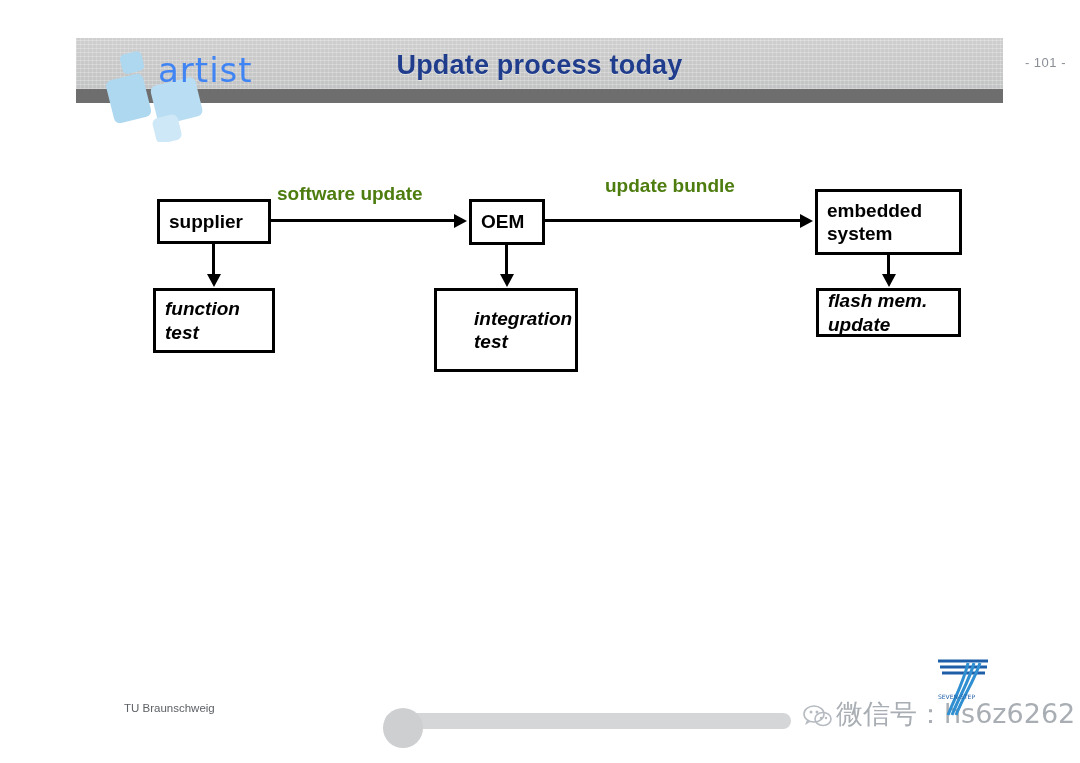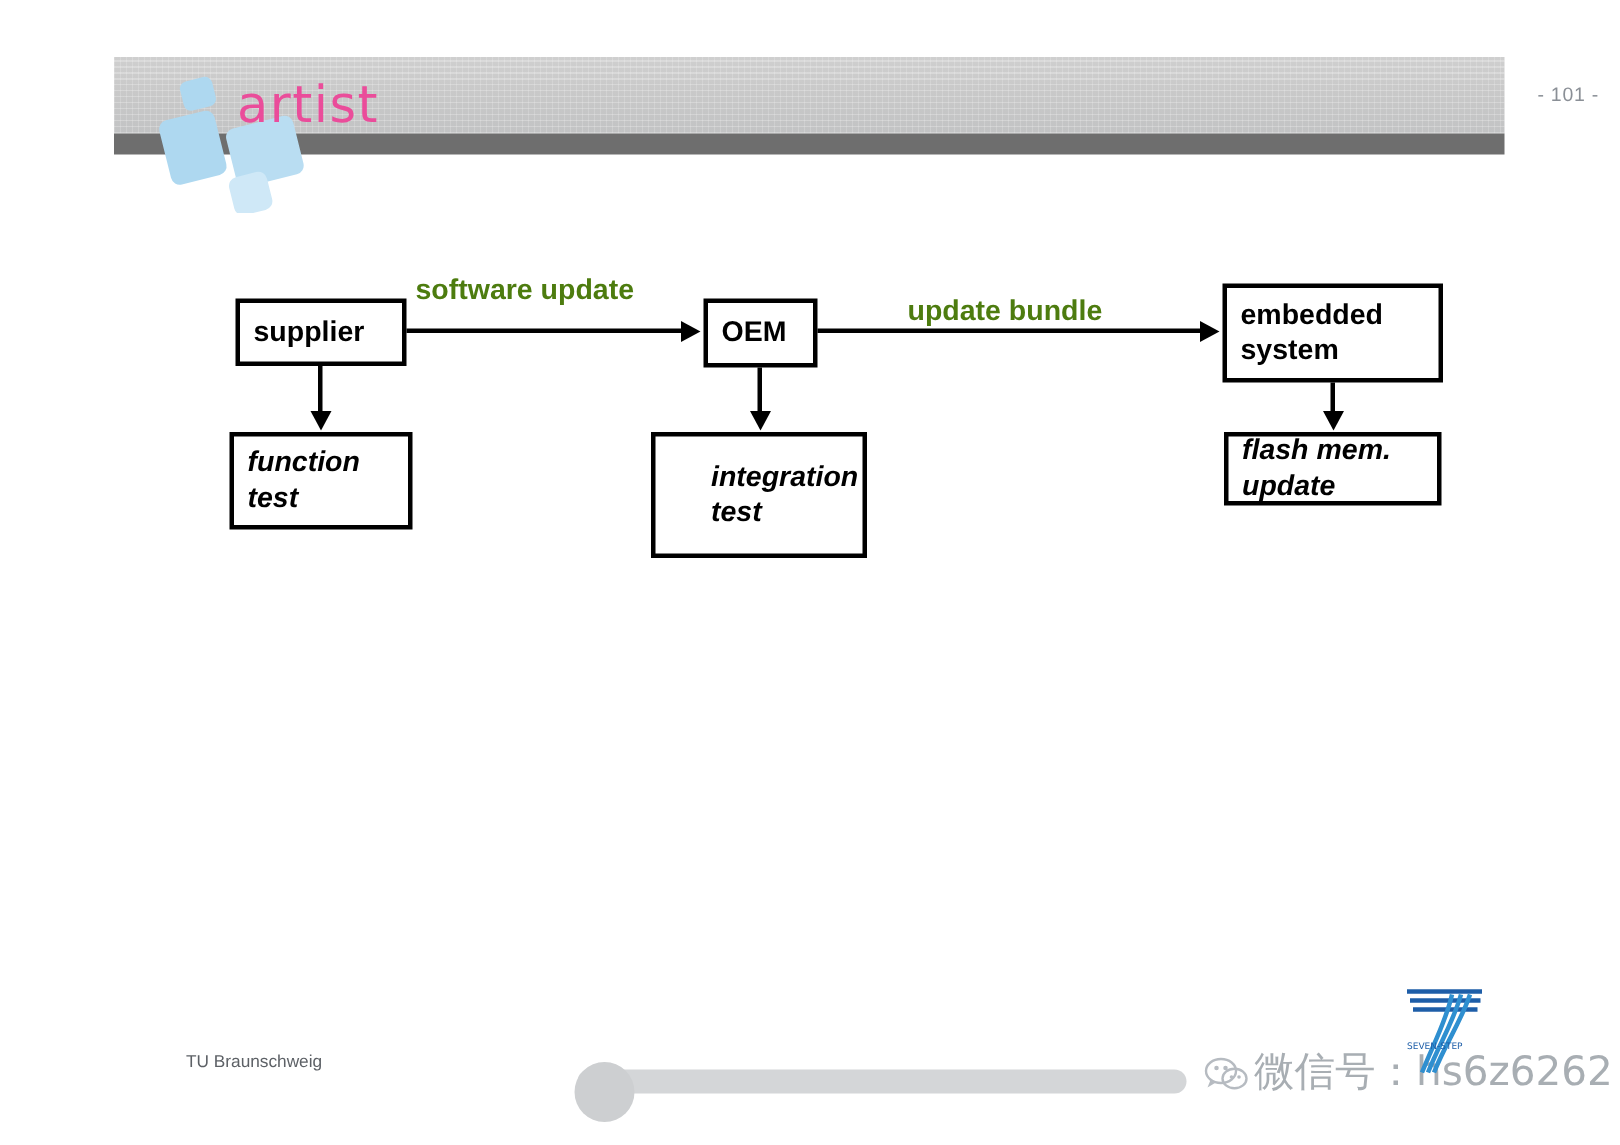--- a/index.html
+++ b/index.html
@@ -83,21 +83,21 @@
     width: 175px;
     height: 100px;
     z-index: 6;
   }
   #logo-word {
     position: absolute;
     left: 58px;
     top: 8px;
     font-size: 34px;
     font-weight: 400;
-    color: #ec4899;
+    color: #3b82f6;
     letter-spacing: 1px;
     font-family: "DejaVu Sans", sans-serif;
     opacity: 0.96;
   }
 
   
   .dbox {
     position: absolute;
     box-sizing: border-box;
     border: 3px solid #000000;
@@ -209,20 +209,21 @@
   }
 </style>
 </head>
 <body>
 
 <div id="slide">
 
   <div id="header-band"></div>
   <div id="header-darkbar"></div>
 
+  <div id="slide-title">Update process today</div>
   <div id="page-number">- 101 -</div>
 
   <div id="logo">
     <svg width="175" height="100" viewBox="0 0 175 100">
       <g transform="rotate(-14 55 55)">
         <rect x="10" y="28" width="38" height="44" rx="6" fill="#aed8f0"></rect>
         <rect x="30" y="6" width="22" height="20" rx="5" fill="#aed8f0"></rect>
         <rect x="52" y="44" width="46" height="40" rx="6" fill="#b9ddf2"></rect>
         <rect x="46" y="76" width="26" height="26" rx="6" fill="#cfe8f7"></rect>
       </g>
@@ -255,21 +256,21 @@
 
   <div class="dbox italic" style="left:816px; top:288px; width:145px; height:49px;">
     <span>flash mem.</span>
     <span>update</span>
   </div>
 
   <div class="edge-label" style="left:277px; top:183px;">software update</div>
   <div class="arrow-line" style="left:271px; top:219px; width:185px;"></div>
   <div class="arrow-head-right" style="left:454px; top:213.5px;"></div>
 
-  <div class="edge-label" style="left:605px; top:197px;">update bundle</div>
+  <div class="edge-label" style="left:605px; top:175px;">update bundle</div>
   <div class="arrow-line" style="left:545px; top:219px; width:256px;"></div>
   <div class="arrow-head-right" style="left:800px; top:213.5px;"></div>
 
   <div class="arrow-vert" style="left:212px; top:244px; height:32px;"></div>
   <div class="arrow-head-down" style="left:206.5px; top:274px;"></div>
 
   <div class="arrow-vert" style="left:505px; top:245px; height:31px;"></div>
   <div class="arrow-head-down" style="left:499.5px; top:274px;"></div>
 
   <div class="arrow-vert" style="left:887px; top:255px; height:21px;"></div>

